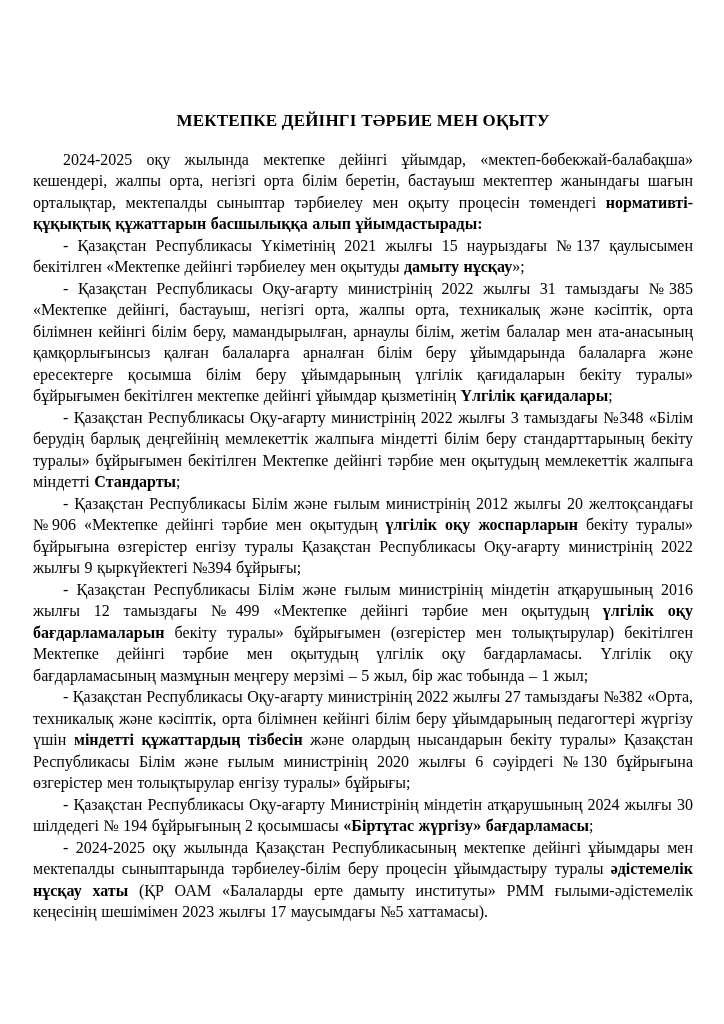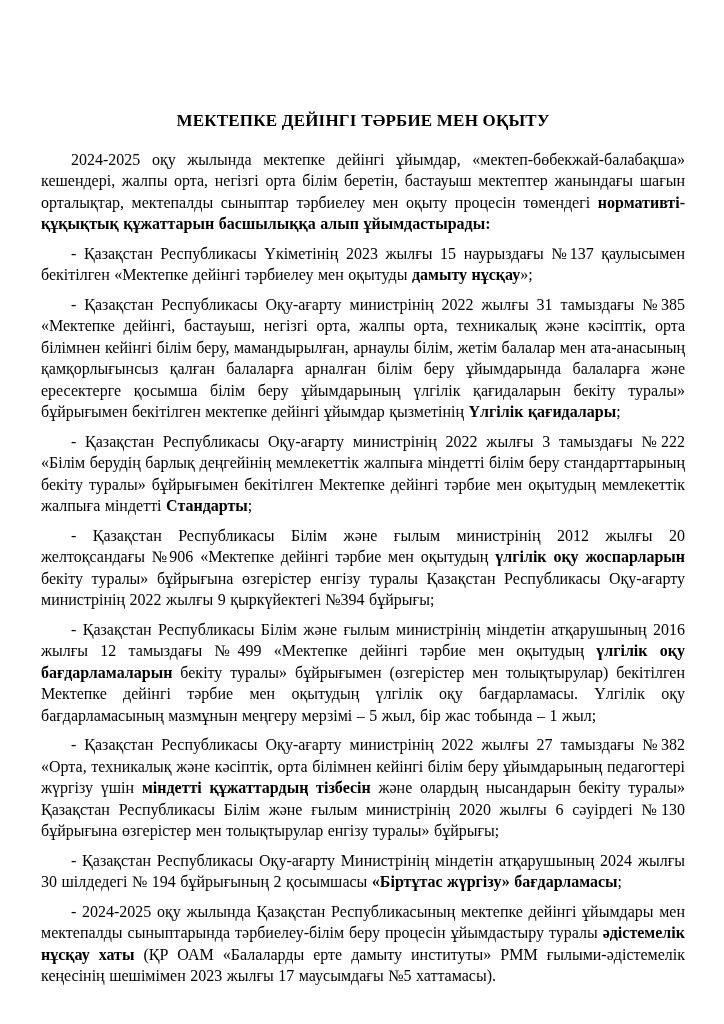--- a/index.html
+++ b/index.html
@@ -23,40 +23,40 @@
     font-weight: 700;
     line-height: 21.5px;
     text-align: center;
     margin: 0;
     letter-spacing: 0.2px;
   }
   .doc-body {
     margin-top: 17px;
   }
   .para {
-    margin: 8px;
+    margin: 0;
     font-size: 16px;
     line-height: 21.5px;
     text-align: justify;
     text-indent: 30px;
     word-spacing: 0.5px;
   }
   .para b {
     font-weight: 700;
   }
 </style>
 </head>
 <body>
 
 <div class="page">
   <h1 class="doc-title">МЕКТЕПКЕ ДЕЙІНГІ ТӘРБИЕ МЕН ОҚЫТУ</h1>
   <div class="doc-body" id="doc-body">
       <p class="para"><span>2024-2025 оқу жылында мектепке дейінгі ұйымдар, «мектеп-бөбекжай-балабақша» кешендері, жалпы орта, негізгі орта білім беретін, бастауыш мектептер жанындағы шағын орталықтар, мектепалды сыныптар тәрбиелеу мен оқыту процесін төмендегі </span><b>нормативті-құқықтық құжаттарын басшылыққа алып ұйымдастырады:</b></p>
-      <p class="para"><span>- Қазақстан Республикасы Үкіметінің 2023 жылғы 15 наурыздағы №137 қаулысымен бекітілген «Мектепке дейінгі тәрбиелеу мен оқытуды </span><b>дамыту нұсқау</b><span>»;</span></p>
+      <p class="para"><span>- Қазақстан Республикасы Үкіметінің 2021 жылғы 15 наурыздағы №137 қаулысымен бекітілген «Мектепке дейінгі тәрбиелеу мен оқытуды </span><b>дамыту нұсқау</b><span>»;</span></p>
       <p class="para"><span>- Қазақстан Республикасы Оқу-ағарту министрінің 2022 жылғы 31 тамыздағы №385 «Мектепке дейінгі, бастауыш, негізгі орта, жалпы орта, техникалық және кәсіптік, орта білімнен кейінгі білім беру, мамандырылған, арнаулы білім, жетім балалар мен ата-анасының қамқорлығынсыз қалған балаларға арналған білім беру ұйымдарында балаларға және ересектерге қосымша білім беру ұйымдарының үлгілік қағидаларын бекіту туралы» бұйрығымен бекітілген мектепке дейінгі ұйымдар қызметінің </span><b>Үлгілік қағидалары</b><span>;</span></p>
-      <p class="para"><span>- Қазақстан Республикасы Оқу-ағарту министрінің 2022 жылғы 3 тамыздағы №222 «Білім берудің барлық деңгейінің мемлекеттік жалпыға міндетті білім беру стандарттарының бекіту туралы» бұйрығымен бекітілген Мектепке дейінгі тәрбие мен оқытудың мемлекеттік жалпыға міндетті </span><b>Стандарты</b><span>;</span></p>
+      <p class="para"><span>- Қазақстан Республикасы Оқу-ағарту министрінің 2022 жылғы 3 тамыздағы №348 «Білім берудің барлық деңгейінің мемлекеттік жалпыға міндетті білім беру стандарттарының бекіту туралы» бұйрығымен бекітілген Мектепке дейінгі тәрбие мен оқытудың мемлекеттік жалпыға міндетті </span><b>Стандарты</b><span>;</span></p>
       <p class="para"><span>- Қазақстан Республикасы Білім және ғылым министрінің 2012 жылғы 20 желтоқсандағы №906 «Мектепке дейінгі тәрбие мен оқытудың </span><b>үлгілік оқу жоспарларын</b><span> бекіту туралы» бұйрығына өзгерістер енгізу туралы Қазақстан Республикасы Оқу-ағарту министрінің 2022 жылғы 9 қыркүйектегі №394 бұйрығы;</span></p>
       <p class="para"><span>- Қазақстан Республикасы Білім және ғылым министрінің міндетін атқарушының 2016 жылғы 12 тамыздағы №499 «Мектепке дейінгі тәрбие мен оқытудың </span><b>үлгілік оқу бағдарламаларын</b><span> бекіту туралы» бұйрығымен (өзгерістер мен толықтырулар) бекітілген Мектепке дейінгі тәрбие мен оқытудың үлгілік оқу бағдарламасы. Үлгілік оқу бағдарламасының мазмұнын меңгеру мерзімі – 5 жыл, бір жас тобында – 1 жыл;</span></p>
       <p class="para"><span>- Қазақстан Республикасы Оқу-ағарту министрінің 2022 жылғы 27 тамыздағы №382 «Орта, техникалық және кәсіптік, орта білімнен кейінгі білім беру ұйымдарының педагогтері жүргізу үшін </span><b>міндетті құжаттардың тізбесін</b><span> және олардың нысандарын бекіту туралы» Қазақстан Республикасы Білім және ғылым министрінің 2020 жылғы 6 сәуірдегі №130 бұйрығына өзгерістер мен толықтырулар енгізу туралы» бұйрығы;</span></p>
       <p class="para"><span>- Қазақстан Республикасы Оқу-ағарту Министрінің міндетін атқарушының 2024 жылғы 30 шілдедегі № 194 бұйрығының 2 қосымшасы </span><b>«Біртұтас жүргізу» бағдарламасы</b><span>;</span></p>
       <p class="para"><span>- 2024-2025 оқу жылында Қазақстан Республикасының мектепке дейінгі ұйымдары мен мектепалды сыныптарында тәрбиелеу-білім беру процесін ұйымдастыру туралы </span><b>әдістемелік нұсқау хаты</b><span> (ҚР ОАМ «Балаларды ерте дамыту институты» РММ ғылыми-әдістемелік кеңесінің шешімімен 2023 жылғы 17 маусымдағы №5 хаттамасы).</span></p>
     </div>
 </div>
 
 </body></html>

